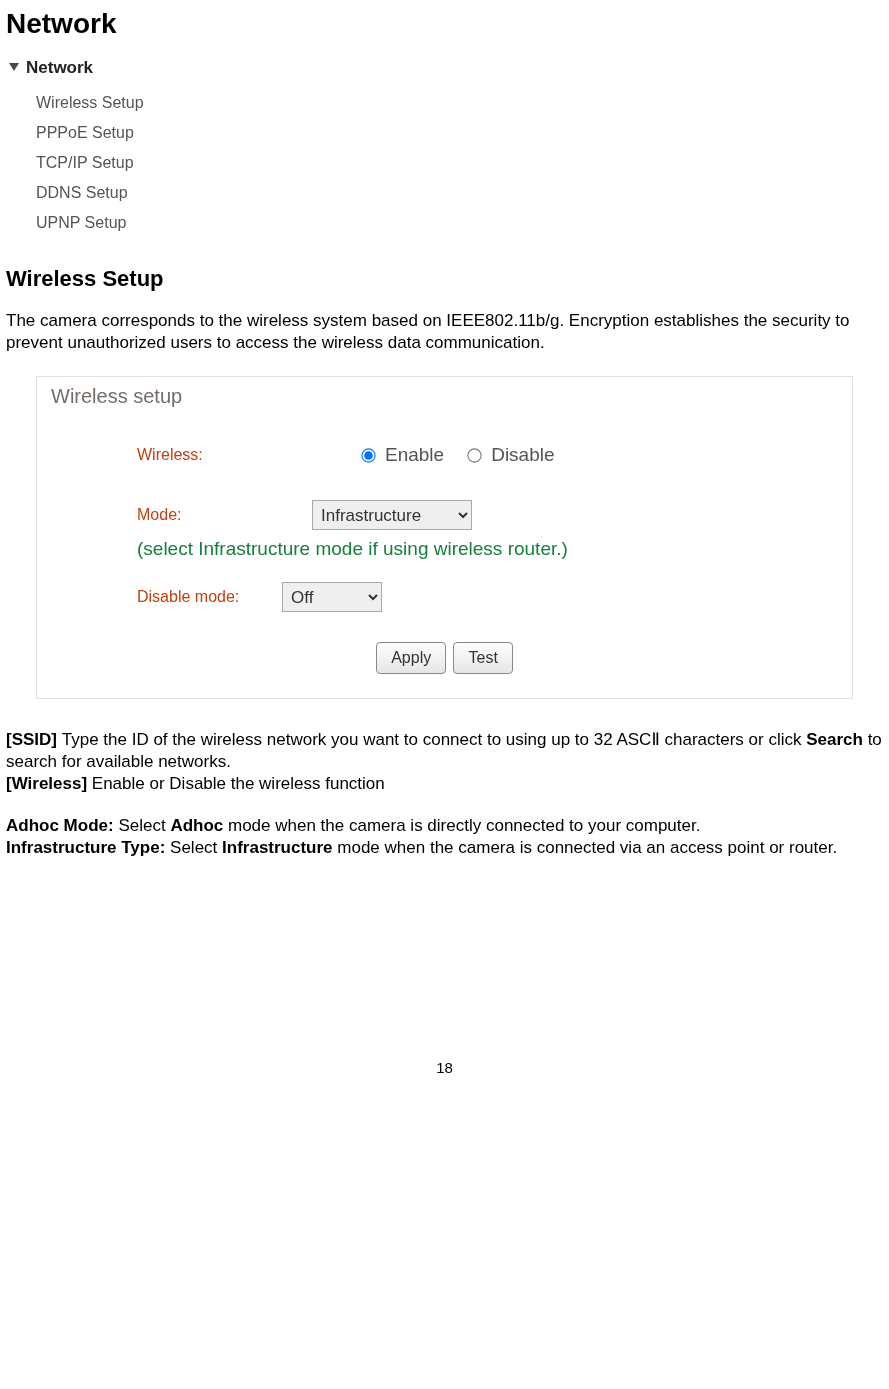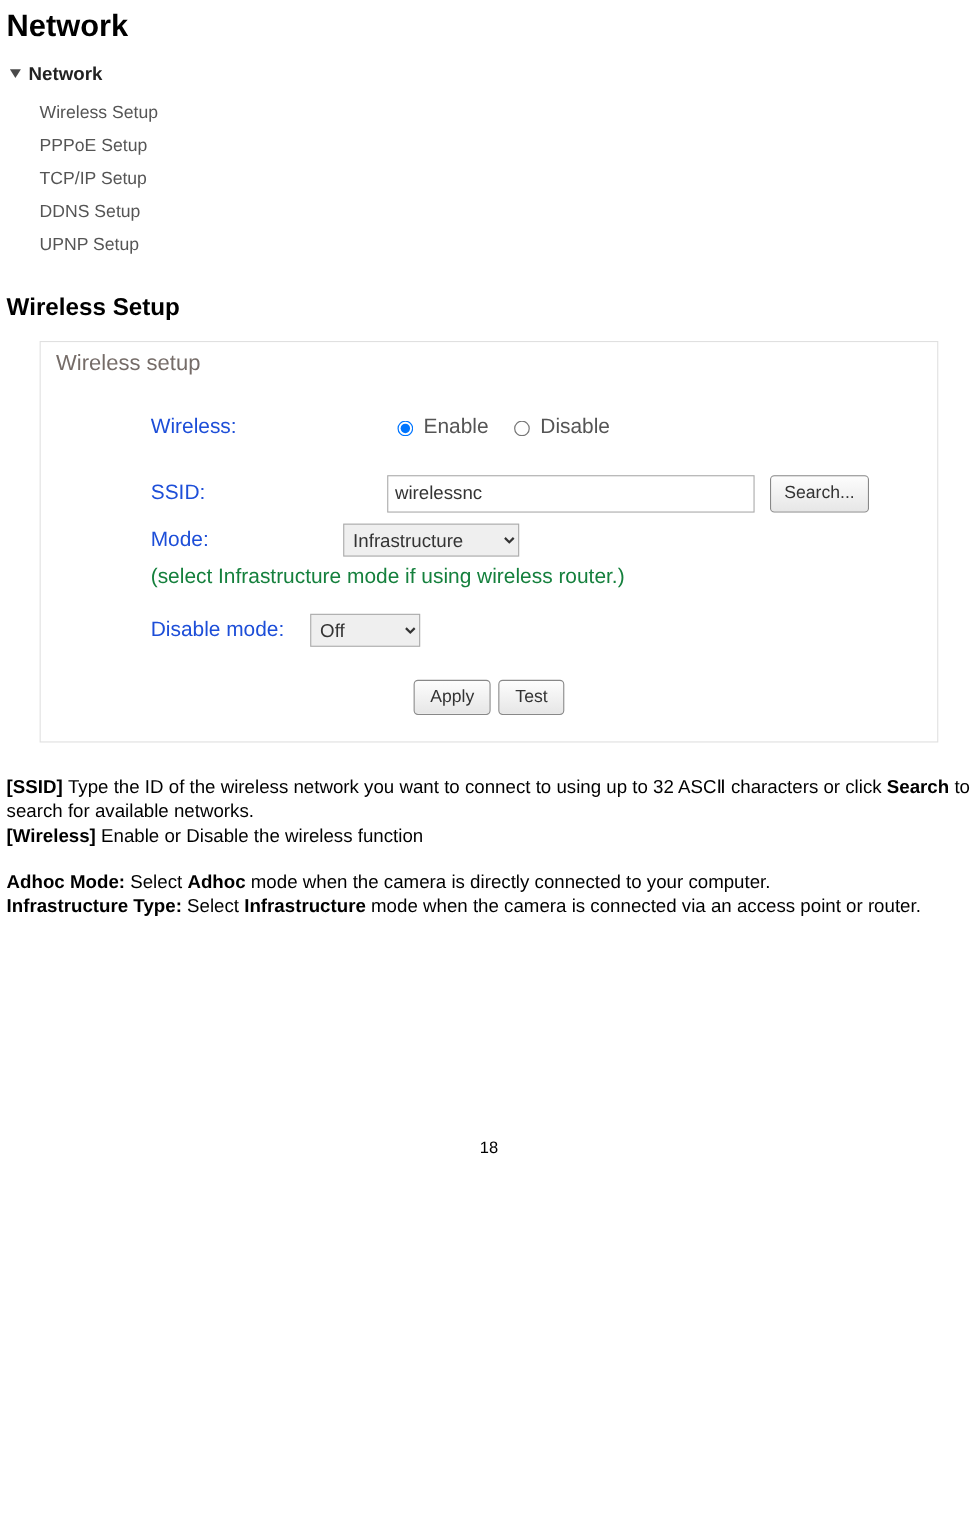--- a/index.html
+++ b/index.html
@@ -59,22 +59,22 @@
     margin: 2px 0 26px 14px;
   }
   .form-row {
     display: flex;
     align-items: center;
     min-height: 42px;
     padding-left: 100px;
   }
   .form-label {
     width: 215px;
-    color: #1d4ed8;
-    font-size: 19px;
+    color: #c2410c;
+    font-size: 16px;
   }
   .radio-set { display: flex; align-items: center; gap: 6px; font-size: 19px; }
   .radio-set input[type=radio] { transform: scale(1.1); margin: 0 4px 0 10px; }
   .radio-set .rlab { margin-right: 8px; color: #555; }
   input.ssid-input {
     height: 28px;
     width: 320px;
     border: 1px solid #aaa;
     padding: 2px 6px;
     font-size: 17px;
@@ -147,41 +147,37 @@
       <div class="nav-item">Wireless Setup</div>
       <div class="nav-item">PPPoE Setup</div>
       <div class="nav-item">TCP/IP Setup</div>
       <div class="nav-item">DDNS Setup</div>
       <div class="nav-item">UPNP Setup</div>
     </div>
   </div>
 
   <h2 class="wireless-setup-heading">Wireless Setup</h2>
 
+  <div class="intro-text">The camera corresponds to the wireless system based on IEEE802.11b/g. Encryption establishes the security to prevent unauthorized users to access the wireless data communication.</div>
 
   <div class="wireless-form">
     <div class="form-title">Wireless setup</div>
 
     <div class="form-row">
       <div class="form-label">Wireless:</div>
       <div class="radio-set">
         <input type="radio" checked="" style="">
         <span class="rlab">Enable</span>
         <input type="radio" style="">
         <span class="rlab">Disable</span>
       </div>
     </div>
 
     <div class="gap"></div>
 
-    <div class="form-row">
-      <div class="form-label">SSID:</div>
-      <input class="ssid-input" type="text" value="wirelessnc" style="">
-      <button class="search-btn">Search...</button>
-    </div>
 
     <div class="form-row">
       <div class="form-label" style="width:175px">Mode:</div>
       <select class="mode-select">
         <option>Infrastructure</option>
       </select>
     </div>
     <div class="hint-text">(select Infrastructure mode if using wireless router.)</div>
 
     <div class="form-row">

